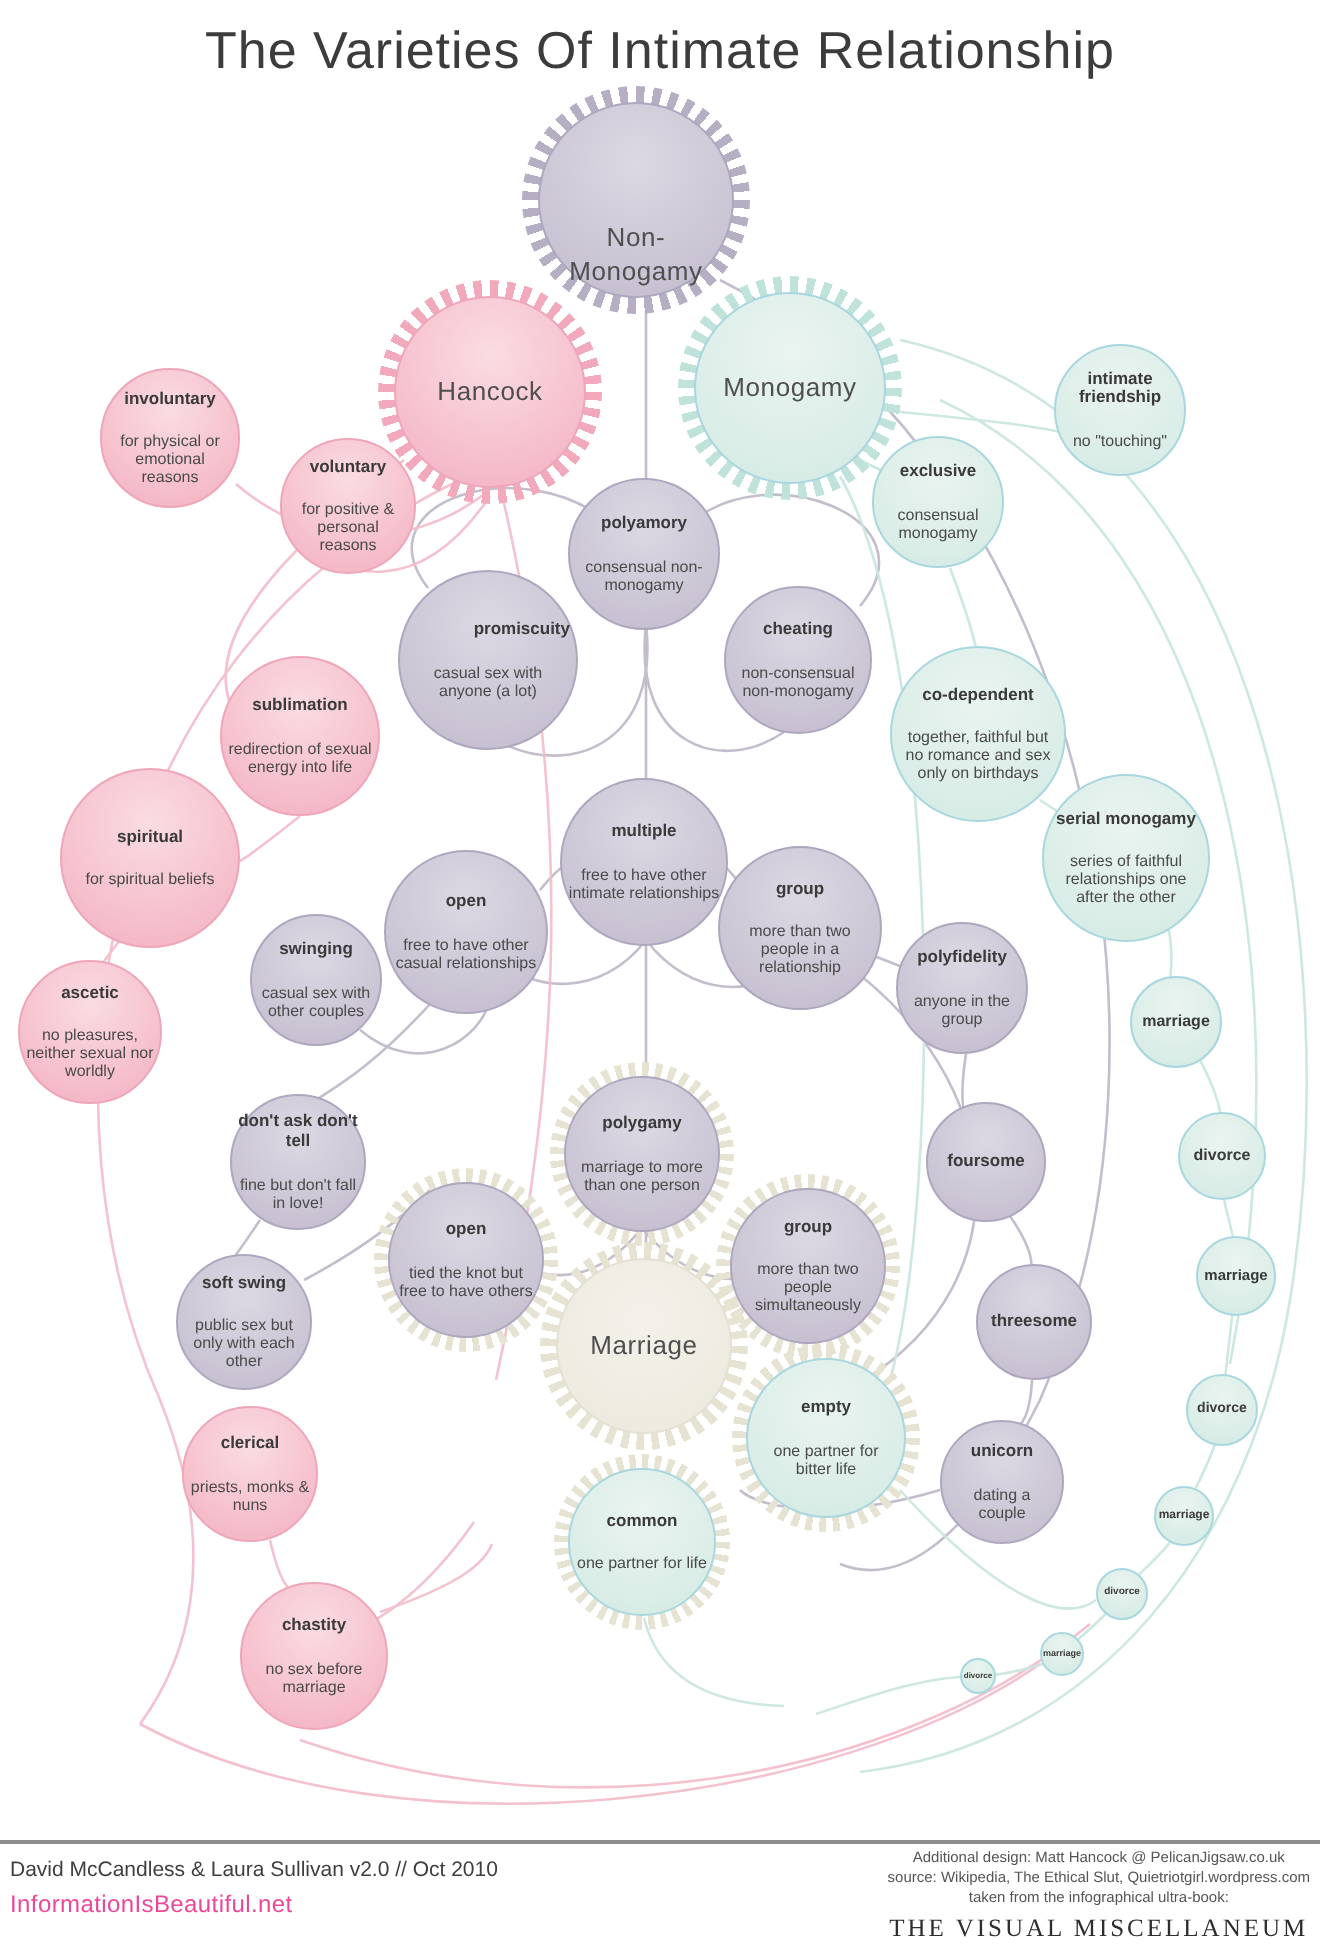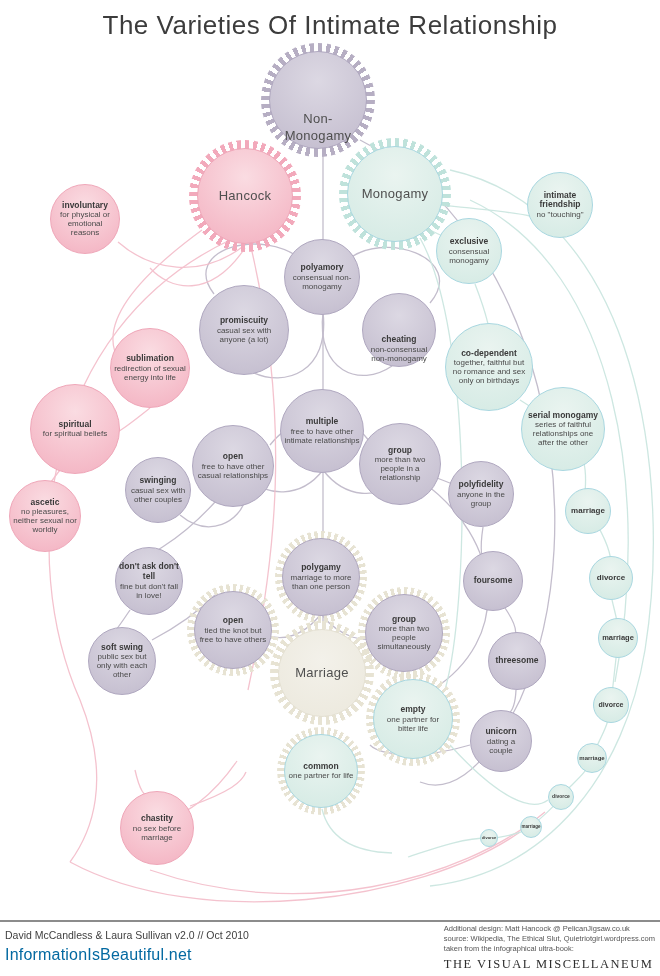--- a/index.html
+++ b/index.html
@@ -9,33 +9,33 @@
          font-size:26px;font-weight:400;color:#3c3c3c;letter-spacing:.5px;}
   svg.lines{position:absolute;left:0;top:0;z-index:1;}
   .bubble{position:absolute;border-radius:50%;display:flex;flex-direction:column;
           align-items:center;justify-content:center;text-align:center;
           box-sizing:border-box;padding:3px;z-index:2;}
   .pink{background:radial-gradient(circle at 50% 30%, #fadce2 0%, #f5bcc9 72%, #f2afc0 100%);border:1px solid #efa6b8;}
   .gray{background:radial-gradient(circle at 50% 30%, #dcd8e3 0%, #c9c3d3 72%, #c0b9cd 100%);border:1px solid #afa7bf;}
   .mint{background:radial-gradient(circle at 50% 30%, #eaf4f0 0%, #d8ece6 78%, #d2e8e2 100%);border:1px solid #a8d7e0;}
   .cream{background:radial-gradient(circle at 50% 35%, #f3f1ea 0%, #edeadf 80%);border:1px solid #e4e0d2;}
   .bt{font-weight:bold;font-size:8.5px;color:#3a3a3a;line-height:1.15;}
-  .bs{font-size:8px;color:#4a4a4a;line-height:1.13;margin-top:0;}
+  .bs{font-size:8px;color:#4a4a4a;line-height:1.13;margin-top:12px;}
   .cat .bt{font-size:13px;font-weight:400;color:#4f4f4f;line-height:1.3;letter-spacing:.3px;}
   .burst{position:absolute;border-radius:50%;z-index:2;display:flex;align-items:center;justify-content:center;}
   .burst>.bubble{position:relative;flex:none;}
   .pinkB{background:repeating-conic-gradient(#f2a9bb 0deg 4.5deg, rgba(255,255,255,0) 4.5deg 9deg);}
   .grayB{background:repeating-conic-gradient(#b6aec3 0deg 4.5deg, rgba(255,255,255,0) 4.5deg 9deg);}
   .mintB{background:repeating-conic-gradient(#bfe2db 0deg 4.5deg, rgba(255,255,255,0) 4.5deg 9deg);}
   .creamB{background:repeating-conic-gradient(#e7e3d3 0deg 4.5deg, rgba(255,255,255,0) 4.5deg 9deg);}
   .tiny{padding:0;}
   .rule{position:absolute;left:0;top:920px;width:660px;height:2px;background:#8c8c8c;z-index:3;}
   .f-left{position:absolute;left:5px;top:929px;z-index:3;color:#3f3f3f;font-size:10.5px;line-height:1.3;}
-  .f-site{font-size:16px;font-weight:500;color:#0369a1;letter-spacing:.2px;margin-top:2px;}
-  .f-right{position:absolute;right:5px;top:924px;z-index:3;text-align:left;color:#555;
+  .f-site{font-size:12px;font-weight:500;color:#ec4899;letter-spacing:.2px;margin-top:2px;}
+  .f-right{position:absolute;right:5px;top:924px;z-index:3;text-align:center;color:#555;
            font-size:7.5px;line-height:1.35;}
   .f-book{font-family:"Liberation Serif", serif;font-size:12.5px;color:#2e2e2e;
           letter-spacing:1.5px;margin-top:2px;}
 </style>
 </head>
 <body>
 
 <div class="canvas">
 
   <div class="title">The Varieties Of Intimate Relationship</div>
@@ -111,46 +111,54 @@
   <div class="burst creamB" style="left:270px;top:621px;width:104px;height:104px;">
     <div class="bubble cream cat" style="width:88px;height:88px;">
       <span class="bt">Marriage</span>
     </div>
   </div>
 
   <div class="bubble pink" style="left:50px;top:184px;width:70px;height:70px;align-items:center;">
     <span class="bt">involuntary</span>
     <span class="bs">for physical or emotional reasons</span>
   </div>
+  <div class="bubble pink" style="left:140px;top:219px;width:68px;height:68px;">
+    <span class="bt">voluntary</span>
+    <span class="bs">for positive &amp; personal reasons</span>
+  </div>
   <div class="bubble pink" style="left:110px;top:328px;width:80px;height:80px;">
     <span class="bt">sublimation</span>
     <span class="bs">redirection of sexual energy into life</span>
   </div>
   <div class="bubble pink" style="left:30px;top:384px;width:90px;height:90px;">
     <span class="bt">spiritual</span>
     <span class="bs">for spiritual beliefs</span>
   </div>
   <div class="bubble pink" style="left:9px;top:480px;width:72px;height:72px;">
     <span class="bt">ascetic</span>
     <span class="bs">no pleasures, neither sexual nor worldly</span>
   </div>
+  <div class="bubble pink" style="left:91px;top:703px;width:68px;height:68px;">
+    <span class="bt">clerical</span>
+    <span class="bs">priests, monks &amp; nuns</span>
+  </div>
   <div class="bubble pink" style="left:120px;top:791px;width:74px;height:74px;">
     <span class="bt">chastity</span>
     <span class="bs">no sex before marriage</span>
   </div>
 
   <div class="bubble gray" style="left:284px;top:239px;width:76px;height:76px;">
     <span class="bt">polyamory</span>
     <span class="bs">consensual non-monogamy</span>
   </div>
-  <div class="bubble gray" style="left:199px;top:285px;width:90px;height:90px;">
+  <div class="bubble gray" style="left:199px;top:285px;width:90px;height:90px;align-items:flex-end;">
     <span class="bt">promiscuity</span>
     <span class="bs">casual sex with anyone (a lot)</span>
   </div>
-  <div class="bubble gray" style="left:362px;top:293px;width:74px;height:74px;justify-content:flex-end;">
+  <div class="bubble gray" style="left:362px;top:293px;width:74px;height:74px;">
     <span class="bt">cheating</span>
     <span class="bs">non-consensual non-monogamy</span>
   </div>
   <div class="bubble gray" style="left:280px;top:389px;width:84px;height:84px;">
     <span class="bt">multiple</span>
     <span class="bs">free to have other intimate relationships</span>
   </div>
   <div class="bubble gray" style="left:192px;top:425px;width:82px;height:82px;">
     <span class="bt">open</span>
     <span class="bs">free to have other casual relationships</span>

